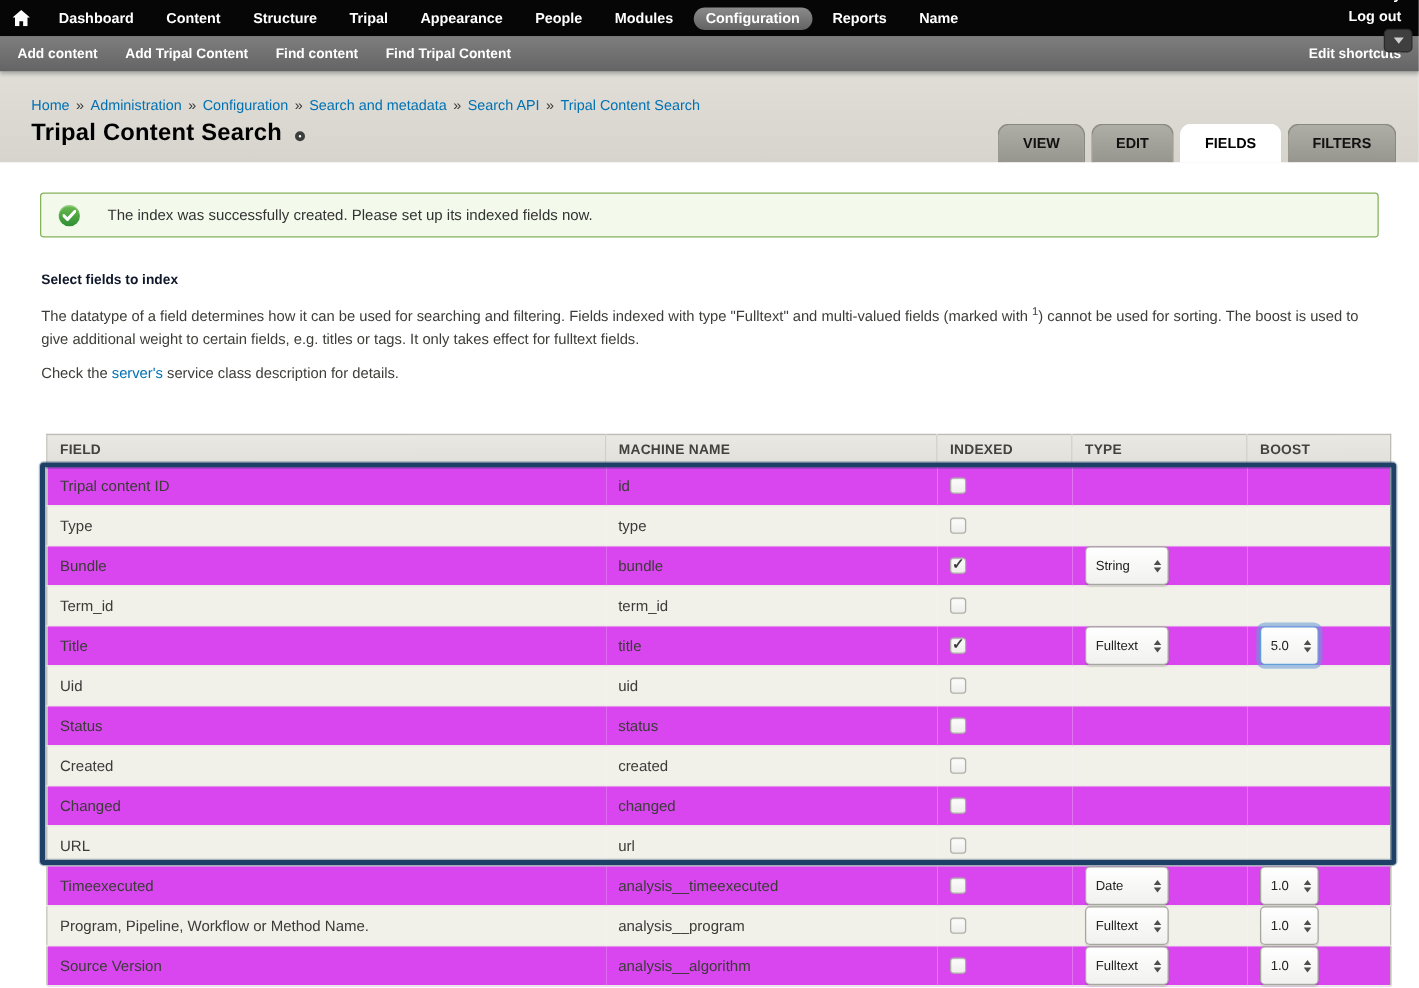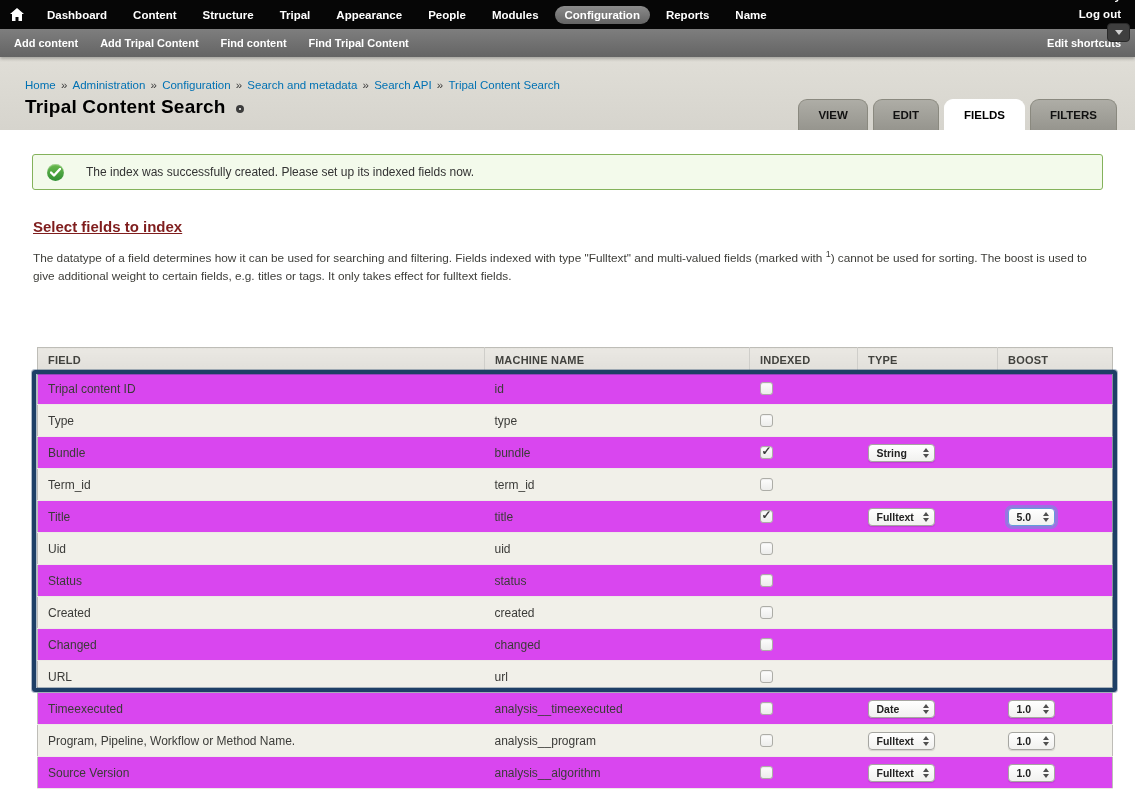--- a/index.html
+++ b/index.html
@@ -52,21 +52,21 @@
 
   .status-message { margin:24px 32px 0; background:#f3faeb; border:1px solid #84b25b;
                     border-radius:3px; display:flex; align-items:center;
                     padding:8px 12px 8px 14px; font-size:12px; color:#333; min-height:36px; }
   .check-icon { width:17px; height:17px; border-radius:50%;
                 background:linear-gradient(#6cbb4e,#2f8f34); display:flex; align-items:center;
                 justify-content:center; margin-right:22px; flex:0 0 auto;
                 box-shadow:inset 0 1px 1px rgba(255,255,255,.4); }
   .check-icon svg { display:block; }
 
-  .section-heading { margin:28px 33px 0; font-size:15px; font-weight:bold; color:#7f1d1d;text-decoration:underline; }
+  .section-heading { margin:28px 33px 0; font-size:11px; font-weight:bold; color:#0f172a; }
   .para { margin:13px 35px 0 33px; font-size:11.8px; line-height:1.55; color:#3d3d38; }
   .para sup { font-size:9px; }
   .para a { color:#0071b3; text-decoration:none; cursor:pointer; }
   .para + .para { margin-top:9px; }
 
   
   .table-wrap { position:absolute; left:37px; top:217px; width:1075px; }
   table.fields { width:1075px; border-collapse:collapse; table-layout:fixed;
                  border:1px solid #bebdb7; font-size:12px; color:#3b3b38; }
   table.fields th { background:linear-gradient(#eae8e3,#e1dfda); font-size:11px; font-weight:bold;
@@ -78,24 +78,24 @@
   tr.even td { background:#d946ef; }
 
   
   .cb { width:13px; height:13px; border:1px solid #adada7; border-radius:3px;
         background:linear-gradient(#fdfdfd,#ededeb); position:relative; cursor:pointer;
         box-shadow:inset 0 1px 1px rgba(0,0,0,.06); }
   .cb.checked::after { content:"✓"; position:absolute; left:1px; top:-3px; font-size:12px;
                        font-weight:bold; color:#3c3c3c; }
 
   
-  .sel { display:inline-flex; align-items:center; height:18px; border:1px solid #a6a6a1;
+  .sel { display:inline-flex; align-items:center; height:31px; border:1px solid #a6a6a1;
          border-radius:4px; background:linear-gradient(#ffffff,#f1f1ef);
          box-shadow:0 1px 1px rgba(0,0,0,.12); padding:0 5px 0 8px; font-size:10.5px;
-         color:#222; cursor:pointer;font-weight:bold; }
+         color:#222; cursor:pointer; }
   .sel .sel-label { display:inline-block; }
   .sel.type-sel .sel-label { width:42px; }
   .sel.boost-sel .sel-label { width:22px; }
   .sel .arrows { display:flex; flex-direction:column; gap:2px; margin-left:4px; }
   .sel .arrows i { display:block; width:0; height:0; border-left:3px solid transparent;
                    border-right:3px solid transparent; }
   .sel .arrows i.up { border-bottom:4px solid #4f4f4f; }
   .sel .arrows i.dn { border-top:4px solid #4f4f4f; }
   .sel.focused { border-color:#639ed9; box-shadow:0 0 0 3px rgba(100,155,215,.55); }
 
@@ -167,20 +167,21 @@
         </svg>
     </span>
     <span>The index was successfully created. Please set up its indexed fields now.</span>
   </div>
 
   <div class="section-heading">Select fields to index</div>
 
   <p class="para"><span>The datatype of a field determines how it can be used for searching and filtering. Fields indexed with type "Fulltext" and multi-valued fields (marked with </span><sup>1</sup><span>) cannot be used for sorting. The boost is used to give additional weight to certain fields, e.g. titles or tags. It only takes effect for fulltext fields.</span></p>
 
 
+  <p class="para"><span>Check the </span><a>server's</a><span> service class description for details.</span></p>
 
   <div class="table-wrap">
     <table class="fields">
       <colgroup>
           <col style="width:447px">
           <col style="width:265px">
           <col style="width:108px">
           <col style="width:140px">
           <col style="width:115px">
         </colgroup>

